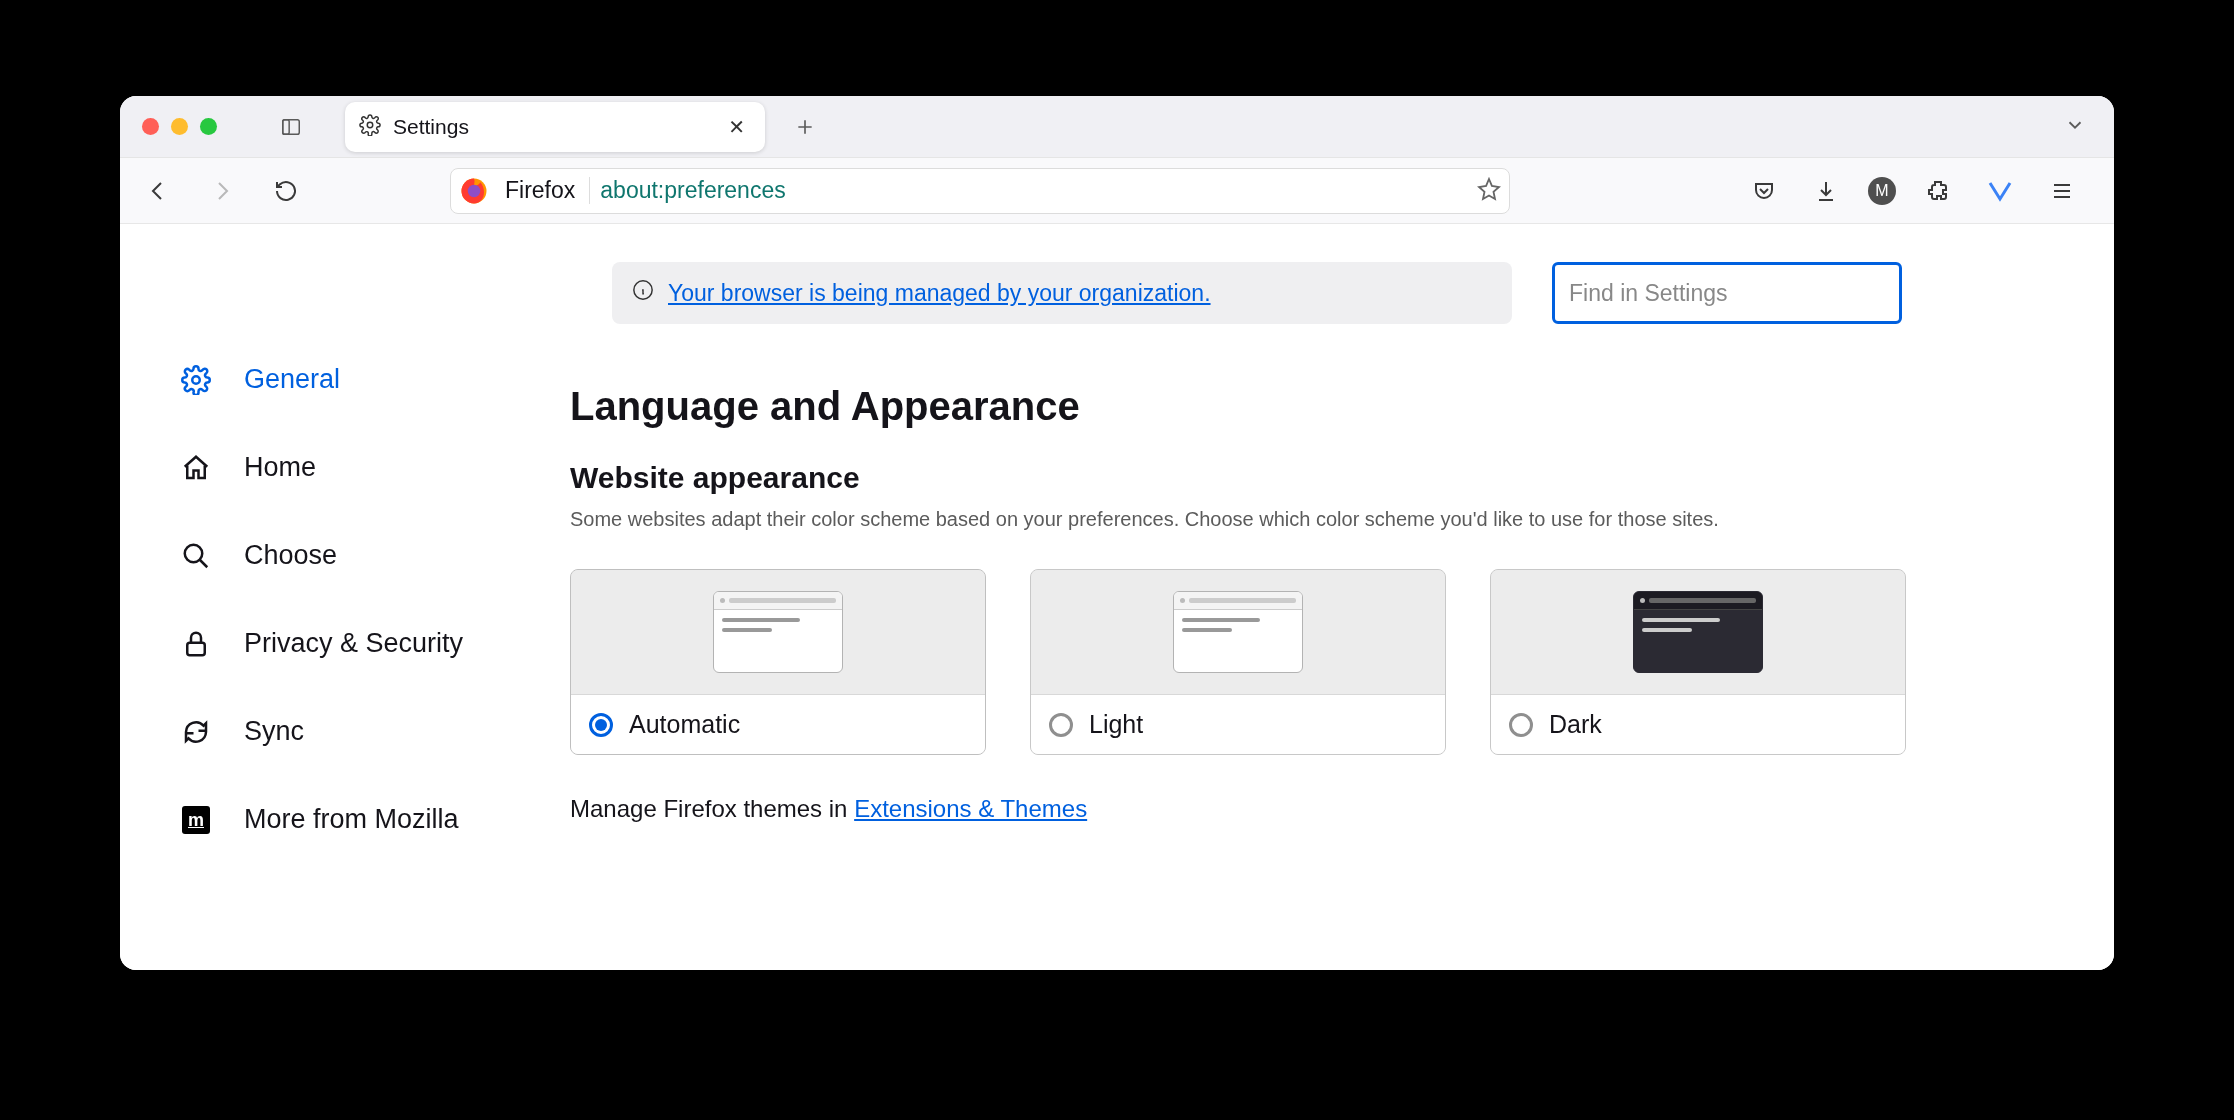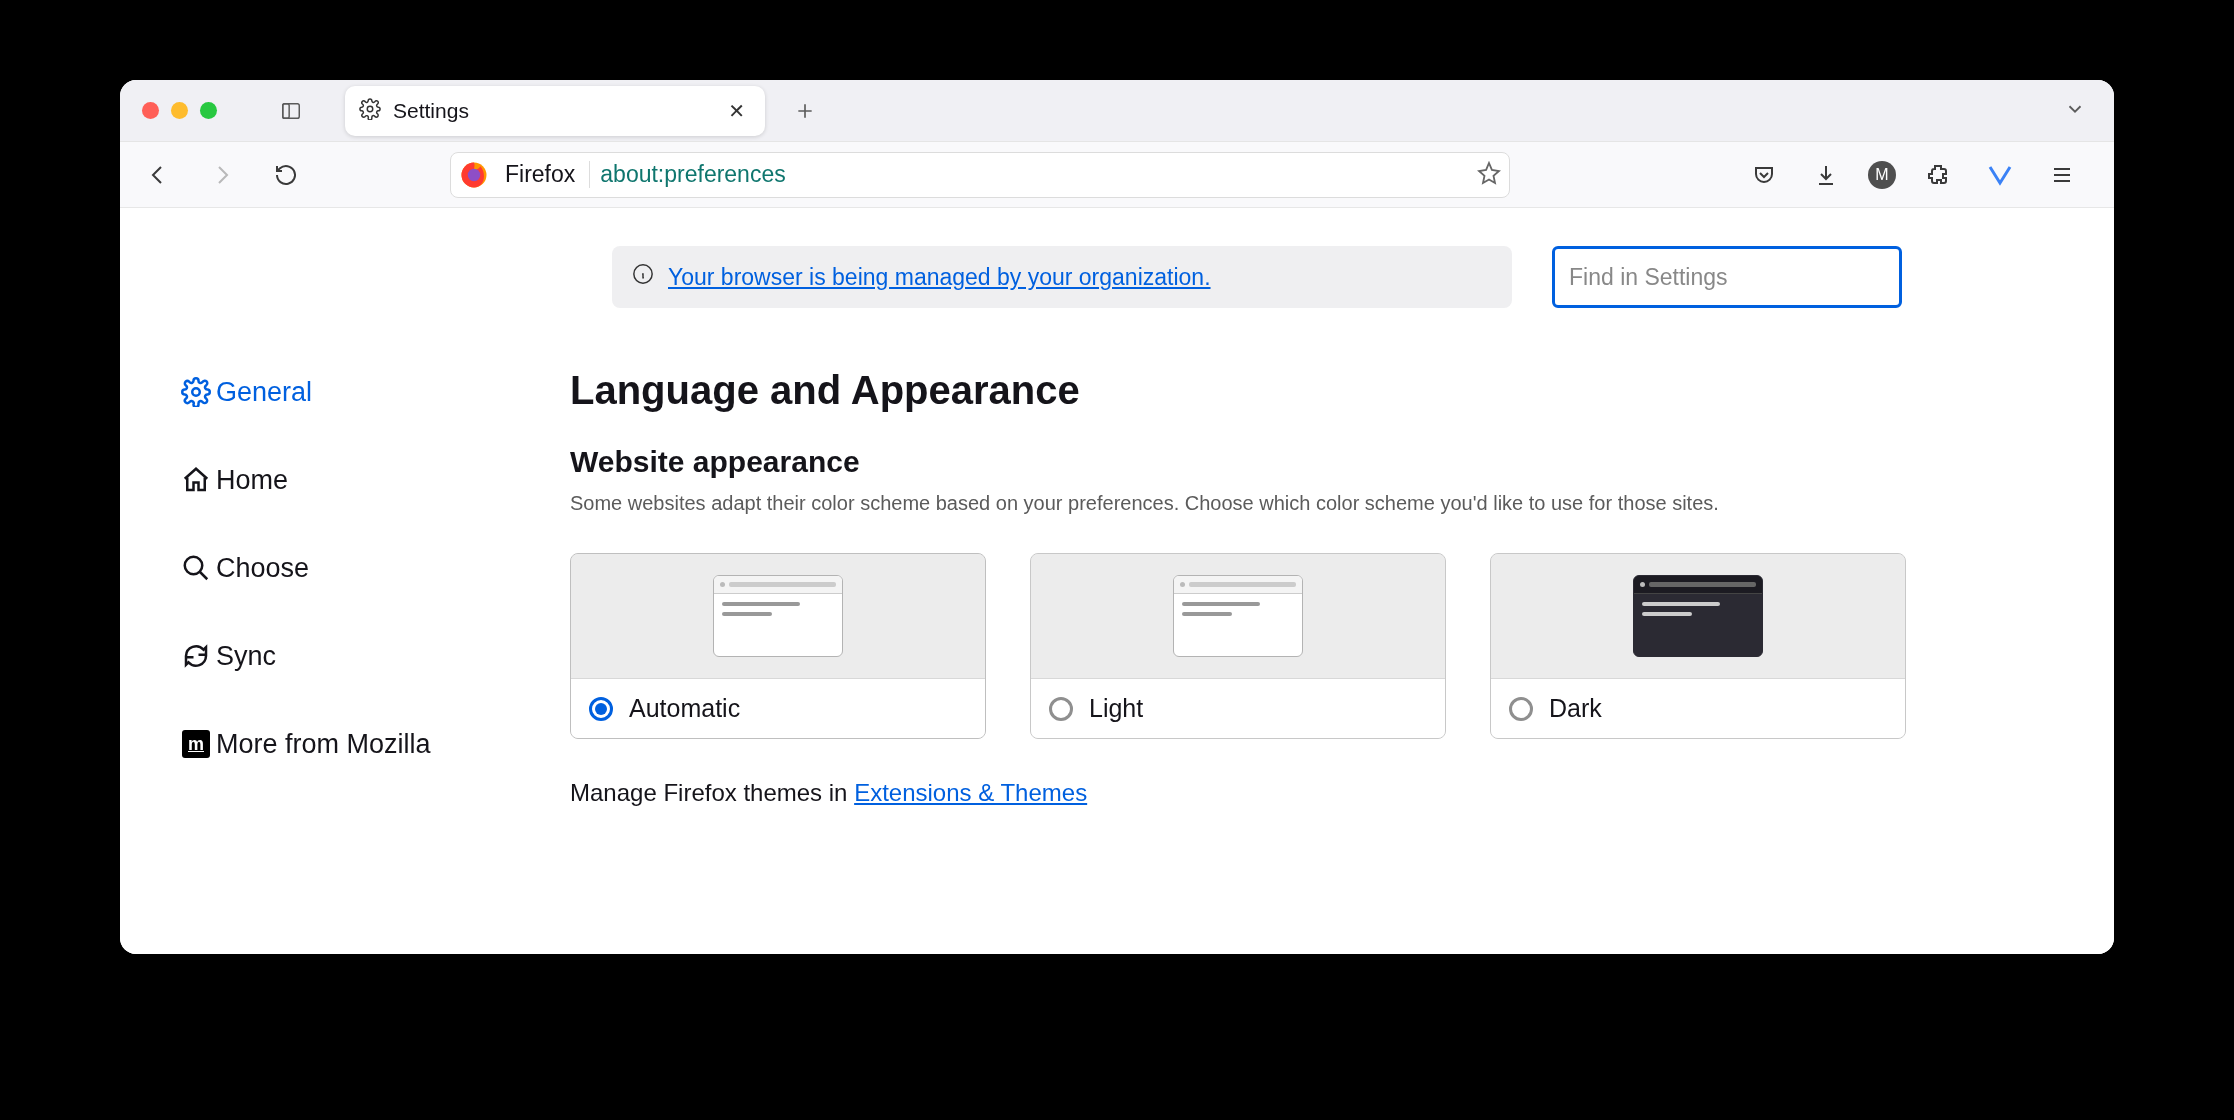--- a/index.html
+++ b/index.html
@@ -5,21 +5,21 @@
   * { box-sizing: border-box; margin: 0; padding: 0; }
   body {
     background: #000;
     font-family: -apple-system, BlinkMacSystemFont, "Segoe UI", sans-serif;
     width: 2234px;
     height: 1120px;
     position: relative;
   }
   .window {
     position: absolute;
-    left: 120px; top: 80px;
+    left: 120px; top: 96px;
     width: 1994px; height: 874px;
     background: #fff;
     border-radius: 16px;
     box-shadow: 0 30px 60px rgba(0,0,0,0.4);
     overflow: hidden;
     display: flex;
     flex-direction: column;
   }
   
   .titlebar {
@@ -103,21 +103,21 @@
   
   .content {
     flex:1; display:flex; background:#fff; overflow:hidden;
   }
   .sidebar {
     width: 420px;
     padding-top: 140px;
     padding-left: 60px;
   }
   .side-item {
-    display:flex; align-items:center; gap:4px;
+    display:flex; gap:32px;
     height: 88px;
     font-size:27px;
     color:#15141a;
     cursor:pointer;
   }
   .side-item.active { color:#0060df; }
   .side-item .icon { width:32px;height:32px;display:flex;align-items:center;justify-content:center; }
   .side-item .icon svg{width:30px;height:30px;fill:none;stroke:currentColor;stroke-width:2;}
 
   .main {
@@ -336,20 +336,29 @@
             <svg viewBox="0 0 24 24">
               <circle cx="10" cy="10" r="7"></circle>
               <path d="M21 21l-6-6"></path>
             </svg>
           </span>
         <span>Choose</span>
       </div>
       <div class="side-item">
         <span class="icon">
             <svg viewBox="0 0 24 24">
+              <rect x="5" y="11" width="14" height="10" rx="2"></rect>
+              <path d="M8 11V7a4 4 0 1 1 8 0v4"></path>
+            </svg>
+          </span>
+        <span>Privacy &amp; Security</span>
+      </div>
+      <div class="side-item">
+        <span class="icon">
+            <svg viewBox="0 0 24 24">
               <path d="M4 12a8 8 0 0 1 14-5l2-2v6h-6"></path>
               <path d="M20 12a8 8 0 0 1-14 5l-2 2v-6h6"></path>
             </svg>
           </span>
         <span>Sync</span>
       </div>
       <div class="side-item">
         <span class="icon">
             <span class="mozilla-box">m</span>
           </span>

